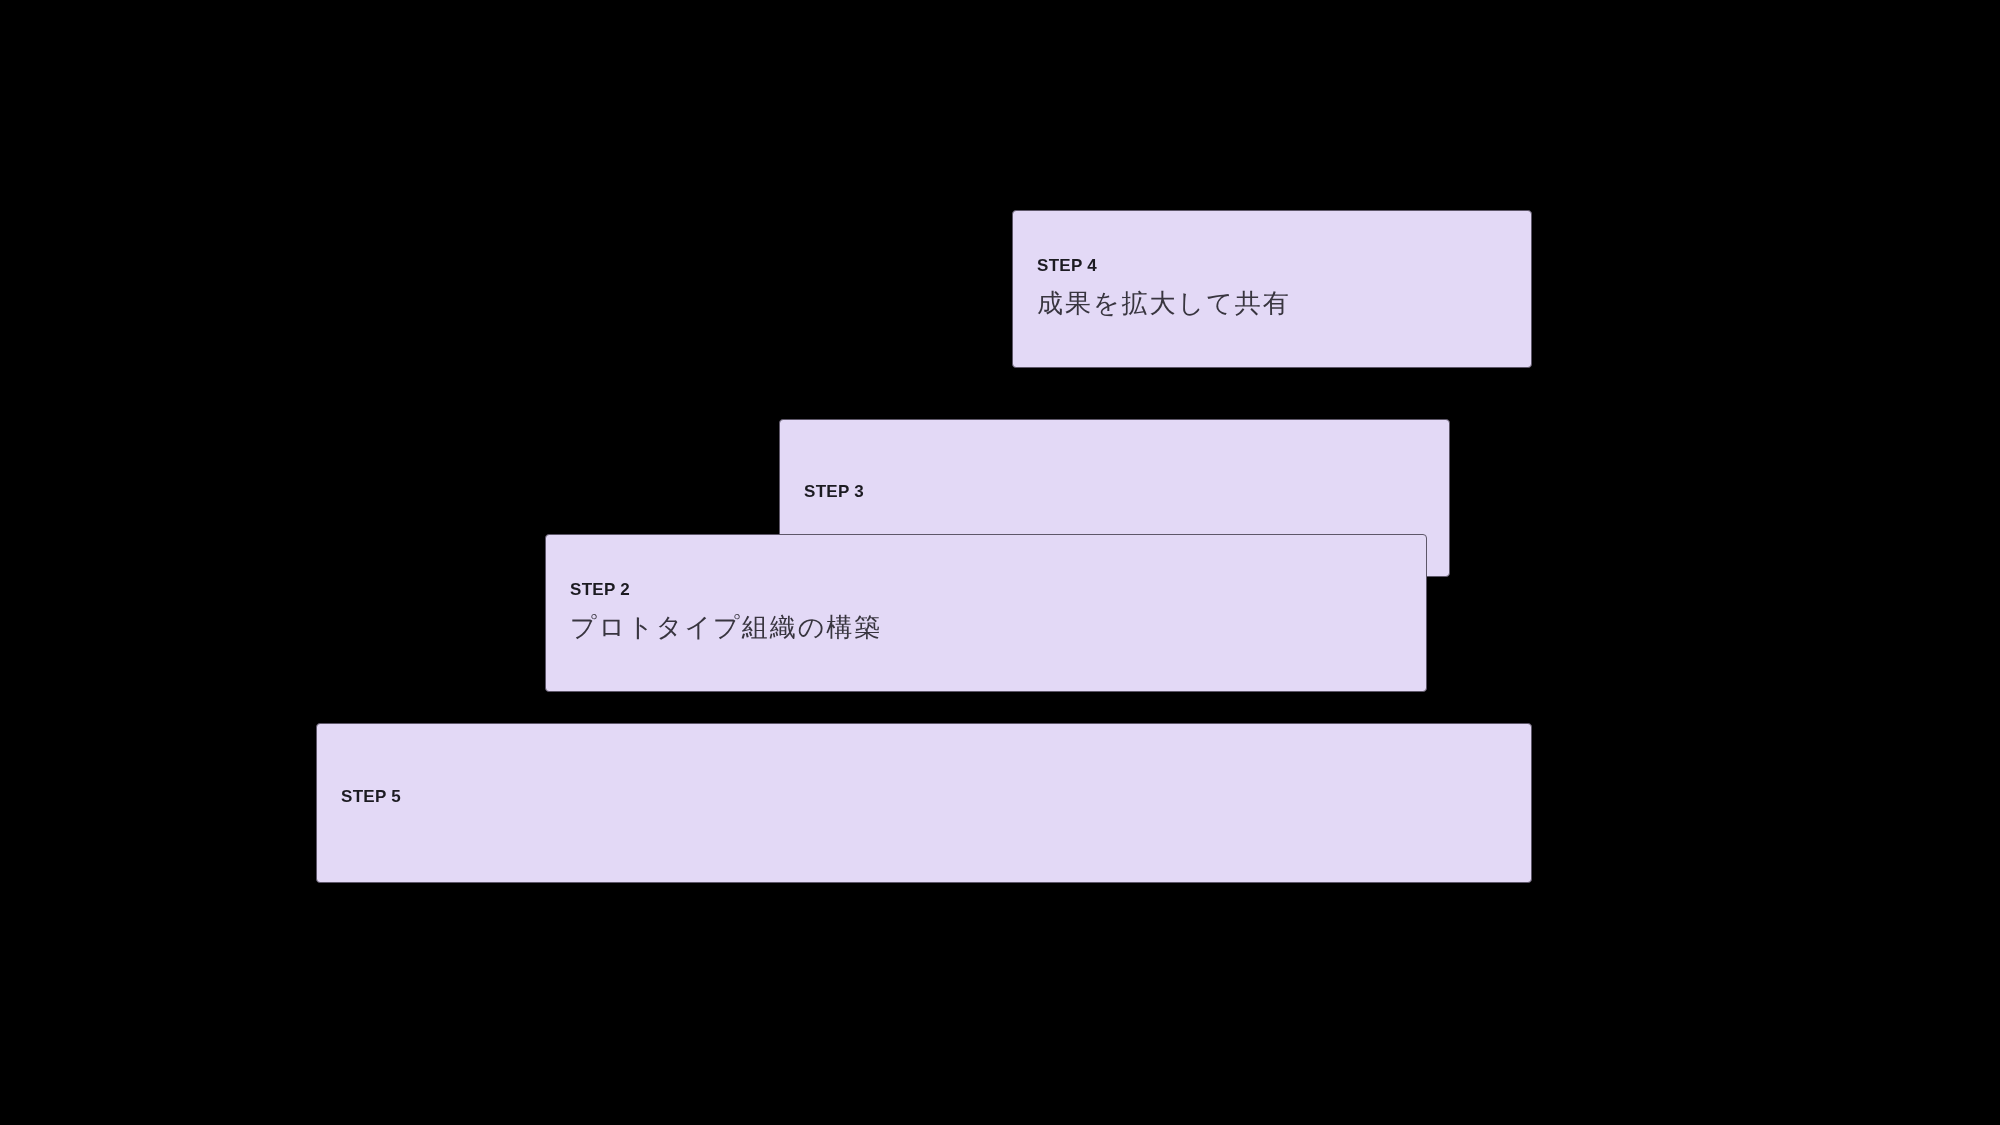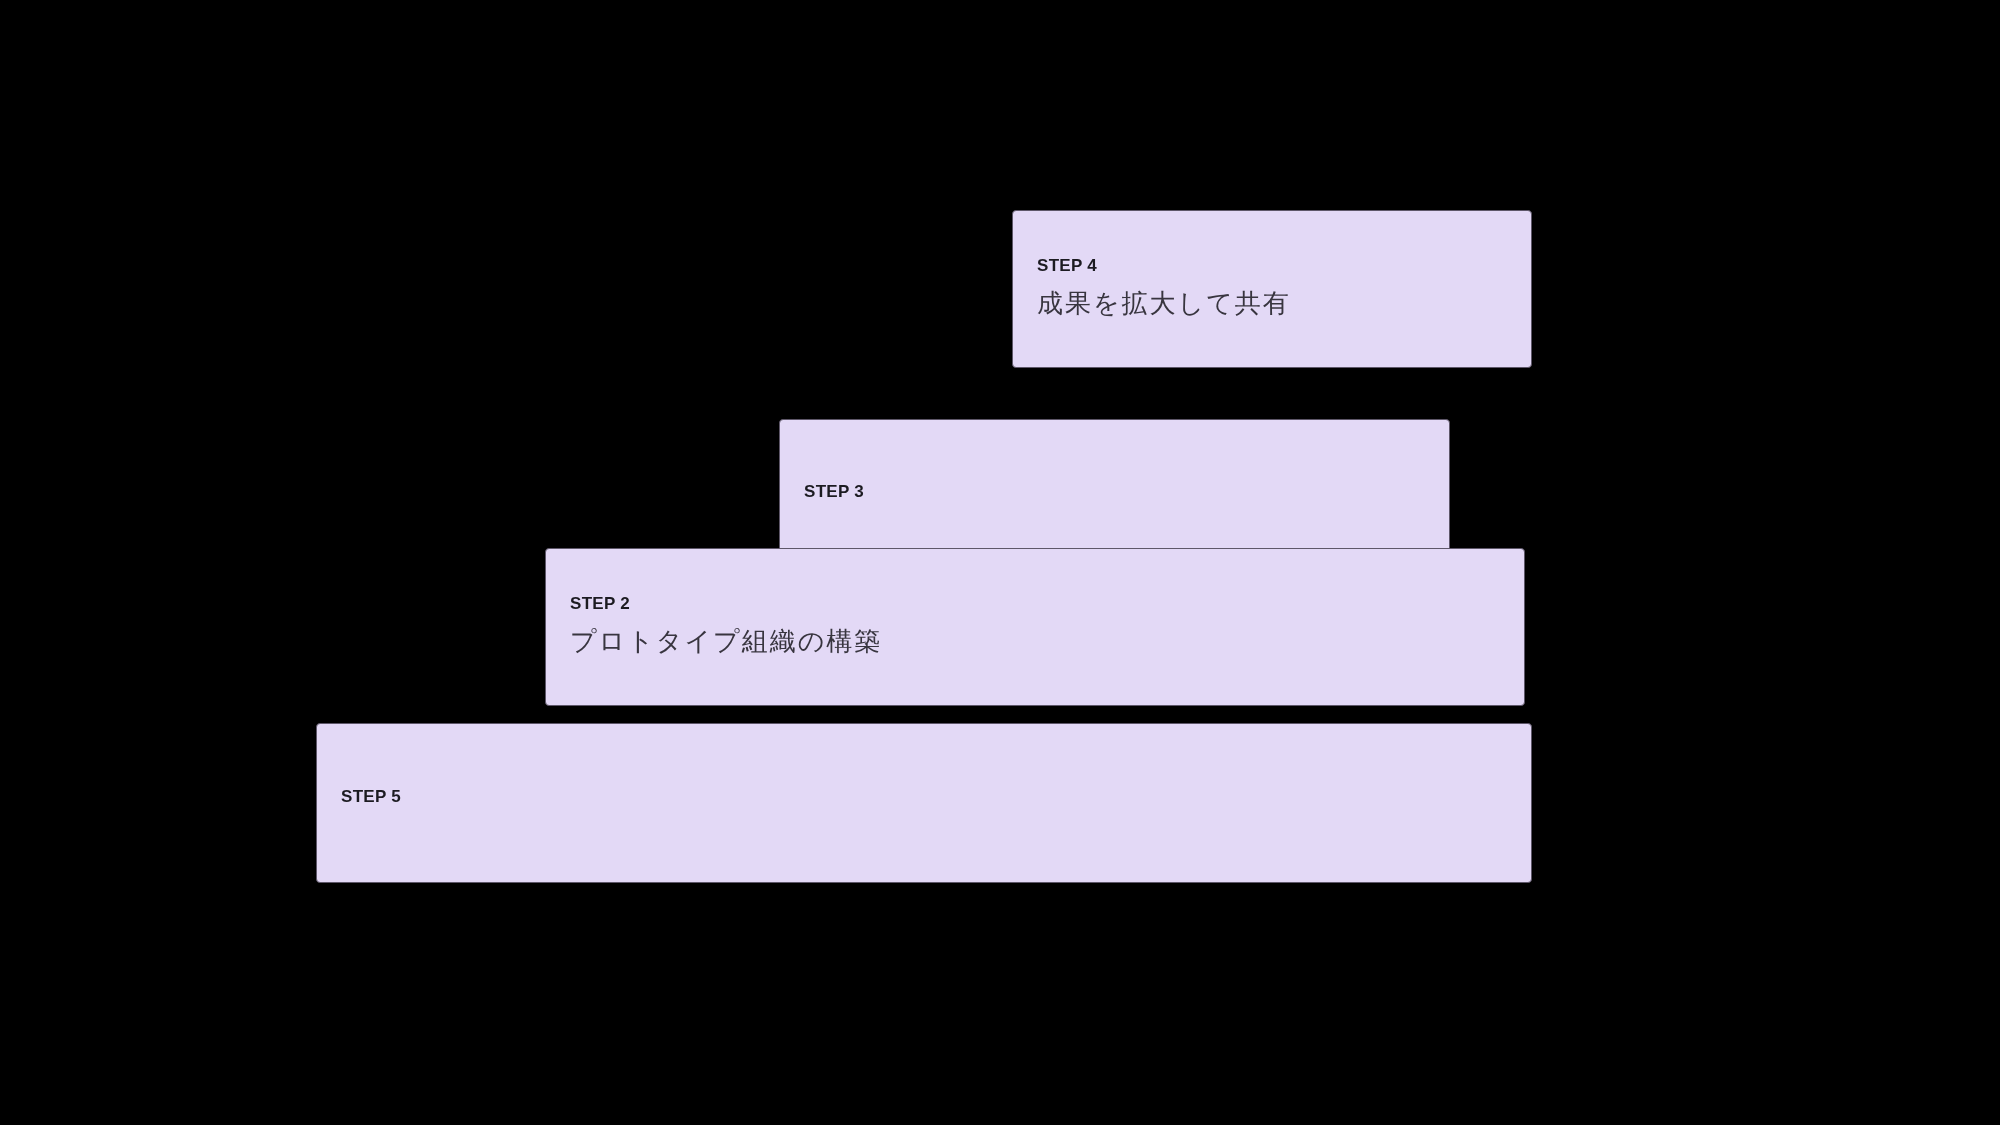--- a/index.html
+++ b/index.html
@@ -22,21 +22,21 @@
     border: 1.5px solid var(--box-border, #5e5769);
     border-radius: 4px;
     display: flex;
     flex-direction: column;
     justify-content: center;
     padding-left: 24px;
   }
   
   .step-pos-4 { left: 1012px; top: 210px; width: 520px;  height: 158px; }
   .step-pos-3 { left: 779px;  top: 383px; width: 671px;  height: 158px; margin-top: 36px; }
-  .step-pos-2 { left: 545px;  top: 548px; width: 980px;  height: 158px; }
+  .step-pos-2 { left: 545px;  top: 534px; width: 882px;  height: 158px; }
   .step-pos-1 { left: 316px;  top: 723px; width: 1216px; height: 160px; }
 
   .step-label {
     font-size: 17px;
     font-weight: 700;
     letter-spacing: 0.3px;
     color: var(--label-color, #1c1b21);
     line-height: 1.1;
     margin-bottom: 12px;
   }

